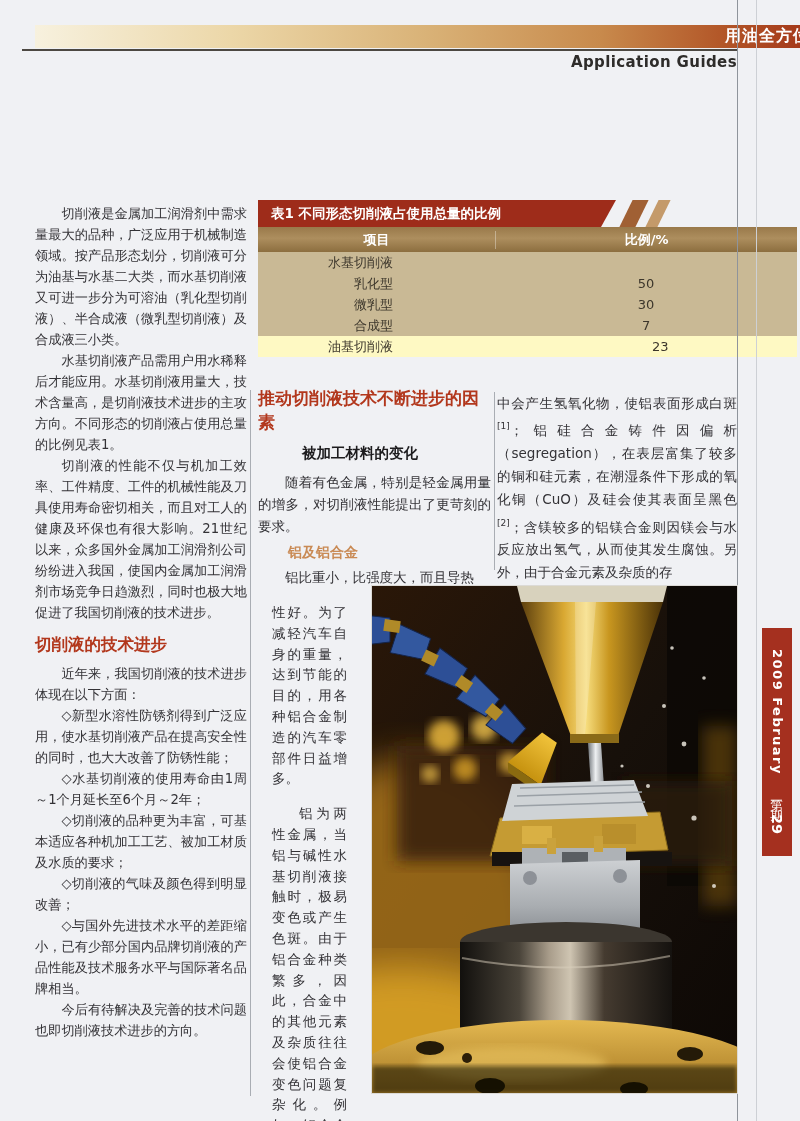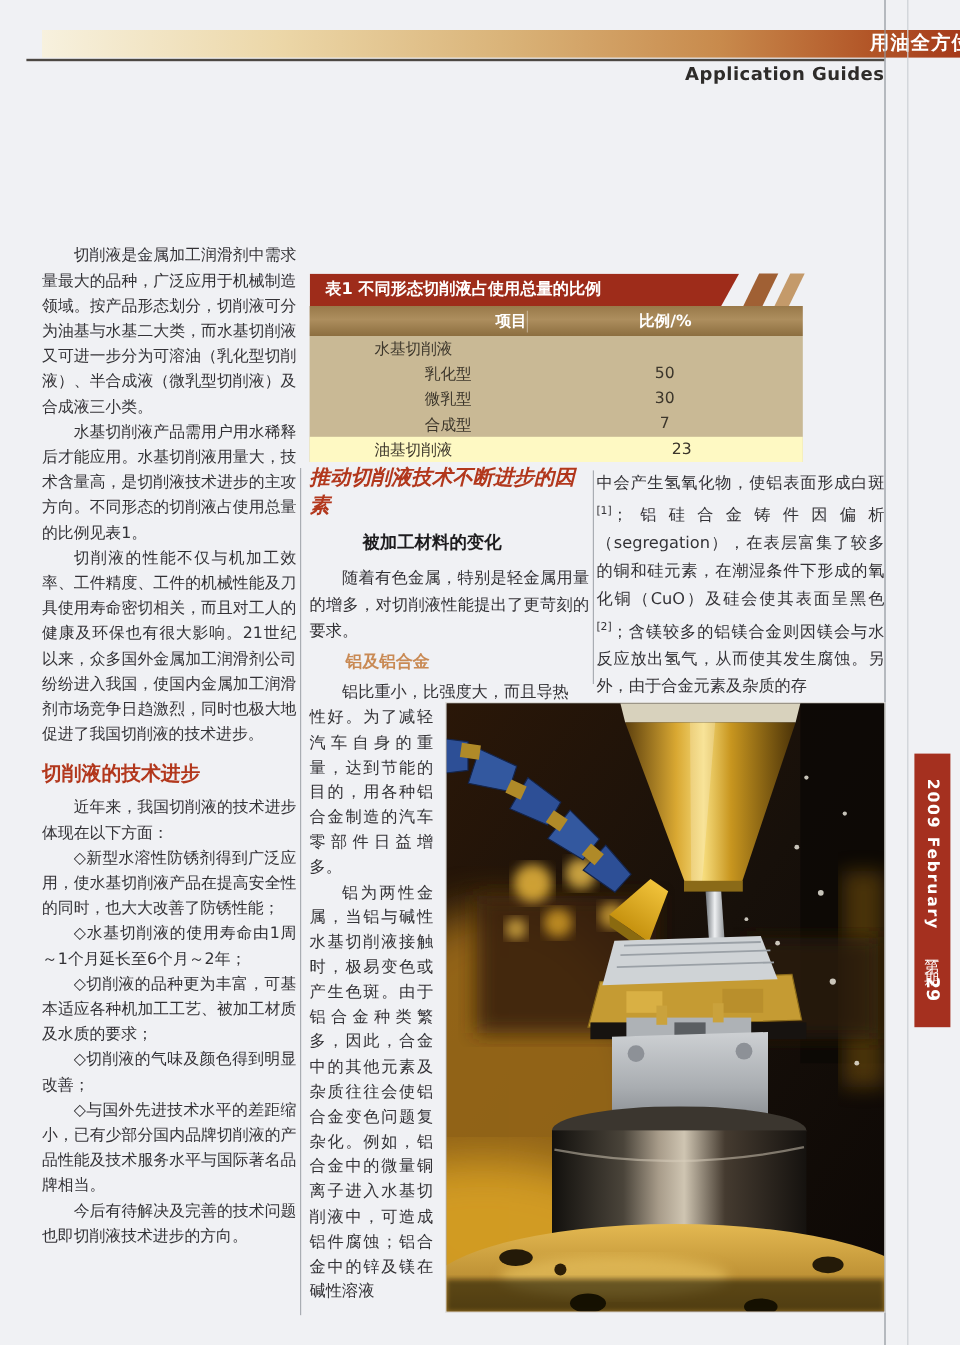--- a/index.html
+++ b/index.html
@@ -14,47 +14,47 @@
   .app-guides{position:absolute;left:437px;top:53px;width:300px;text-align:right;
               font-size:15px;font-weight:bold;color:#2e2c2a;letter-spacing:0.4px;}
   
   .para{margin:0;text-align:justify;}
   .indent{text-indent:2em;}
   .red-heading{margin:0;color:#b2371c;font-weight:bold;}
   
   .left-col{position:absolute;left:35px;top:203px;width:212px;font-size:13.2px;line-height:21px;}
   .left-col .red-heading{font-size:16.5px;line-height:24px;margin:10px 0 6px 0;}
   
-  .tbl{position:absolute;left:258px;top:200px;width:411px;margin-top:28px;}
+  .tbl{position:absolute;left:258px;top:200px;width:539px;}
   .t-caption-row{position:relative;height:27px;}
   .t-caption{position:absolute;left:0;top:0;width:358px;height:27px;background:#9e2c1a;
              color:#fff;font-size:13.5px;font-weight:bold;line-height:27px;padding-left:13px;
              box-sizing:border-box;clip-path:polygon(0 0,100% 0,calc(100% - 15px) 100%,0 100%);}
   .stripe{position:absolute;top:0;height:27px;transform:skewX(-26deg);}
   .s1{left:368px;width:16px;background:#a06034;}
   .s2{left:394px;width:12px;background:#c49a6a;}
   .t-head{display:flex;height:25px;background:linear-gradient(180deg,#99794a 0%,#ad8e5e 45%,#8c6e3f 100%);
           color:#fff;font-size:13px;font-weight:bold;align-items:center;}
-  .th-item{width:44%;text-align:right;}
+  .th-item{width:44%;text-align:center;}
   .th-ratio{width:56%;text-align:center;border-left:1px solid rgba(255,255,255,.35);box-sizing:border-box;}
   .t-body{background:#c9b995;}
   .t-row{display:flex;height:21px;align-items:center;font-size:13px;color:#3c362b;}
   .t-row.light{background:#fef9c3;gap:44px;}
   .t-item{width:44%;box-sizing:border-box;}
-  .t-item.g{padding-left:54px;}
+  .t-item.g{padding-left:70px;}
   .t-item.s{padding-left:96px;}
   .t-val{width:56%;text-align:center;}
   
   .mid-col{position:absolute;left:258px;top:386px;width:233px;font-size:13.5px;line-height:23px;}
-  .mid-col .red-heading{font-size:17px;line-height:24px;margin:0 0 8px 0;font-style:italic;}
+  .mid-col .red-heading{font-size:17px;line-height:24px;margin:0 0 8px 0;}
   .black-sub{margin:0 0 6px 0;font-size:14.5px;font-weight:bold;color:#1d1c1e;padding-left:44px;}
   .mid-col .para{margin:0 0 4px 0;line-height:22px;}
   .orange-sub{margin:0 0 2px 0;font-size:14px;font-weight:bold;color:#c98a54;padding-left:30px;}
   .mid-col-narrow{position:absolute;left:258px;top:588px;width:103px;font-size:13.5px;line-height:20.8px;}
-  .mid-col-narrow .para{margin:0;}
+  .mid-col-narrow .para{margin:14px;}
   
   .right-col{position:absolute;left:497px;top:392px;width:240px;font-size:13.5px;line-height:23.2px;}
   .right-col sup{font-size:9px;}
   
   .sep{position:absolute;width:1px;background:#a9adb3;}
   .sep1{left:250px;top:390px;height:706px;}
   .sep2{left:494px;top:392px;height:178px;}
   .page-edge{position:absolute;left:737px;top:0;width:1px;height:1121px;background:#8f949b;}
   .page-edge2{position:absolute;left:756px;top:0;width:1px;height:1121px;background:#cdd0d5;}
   

